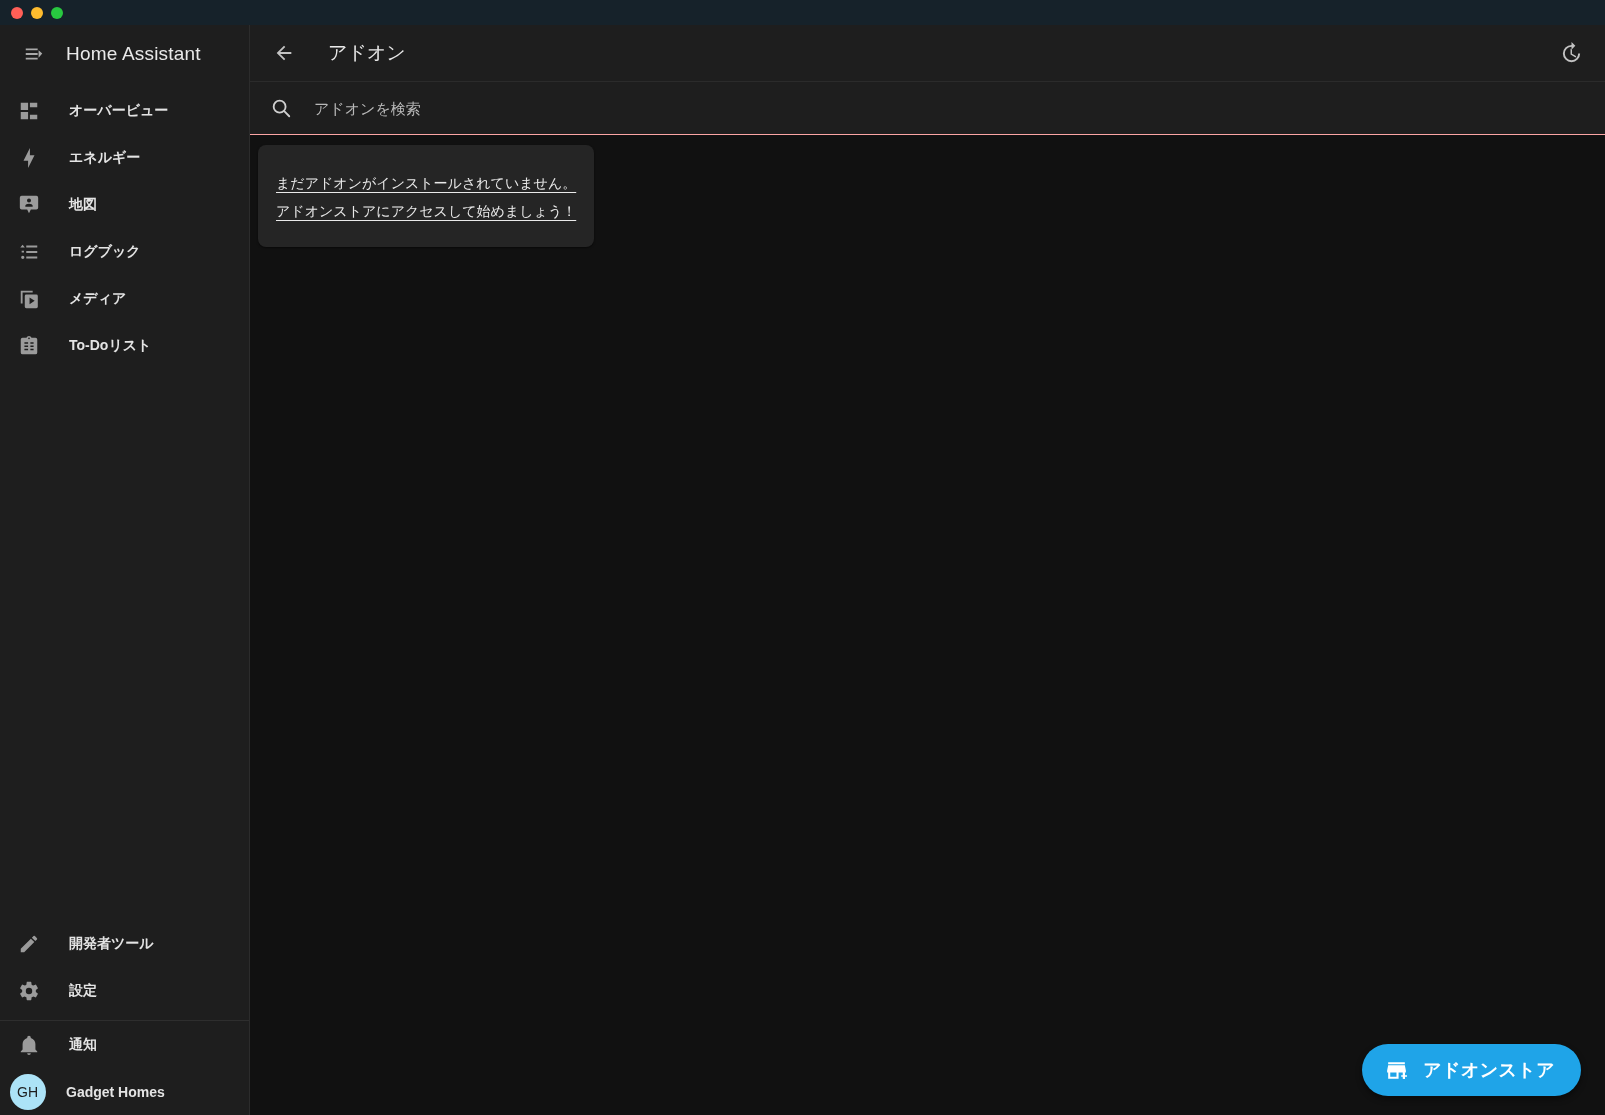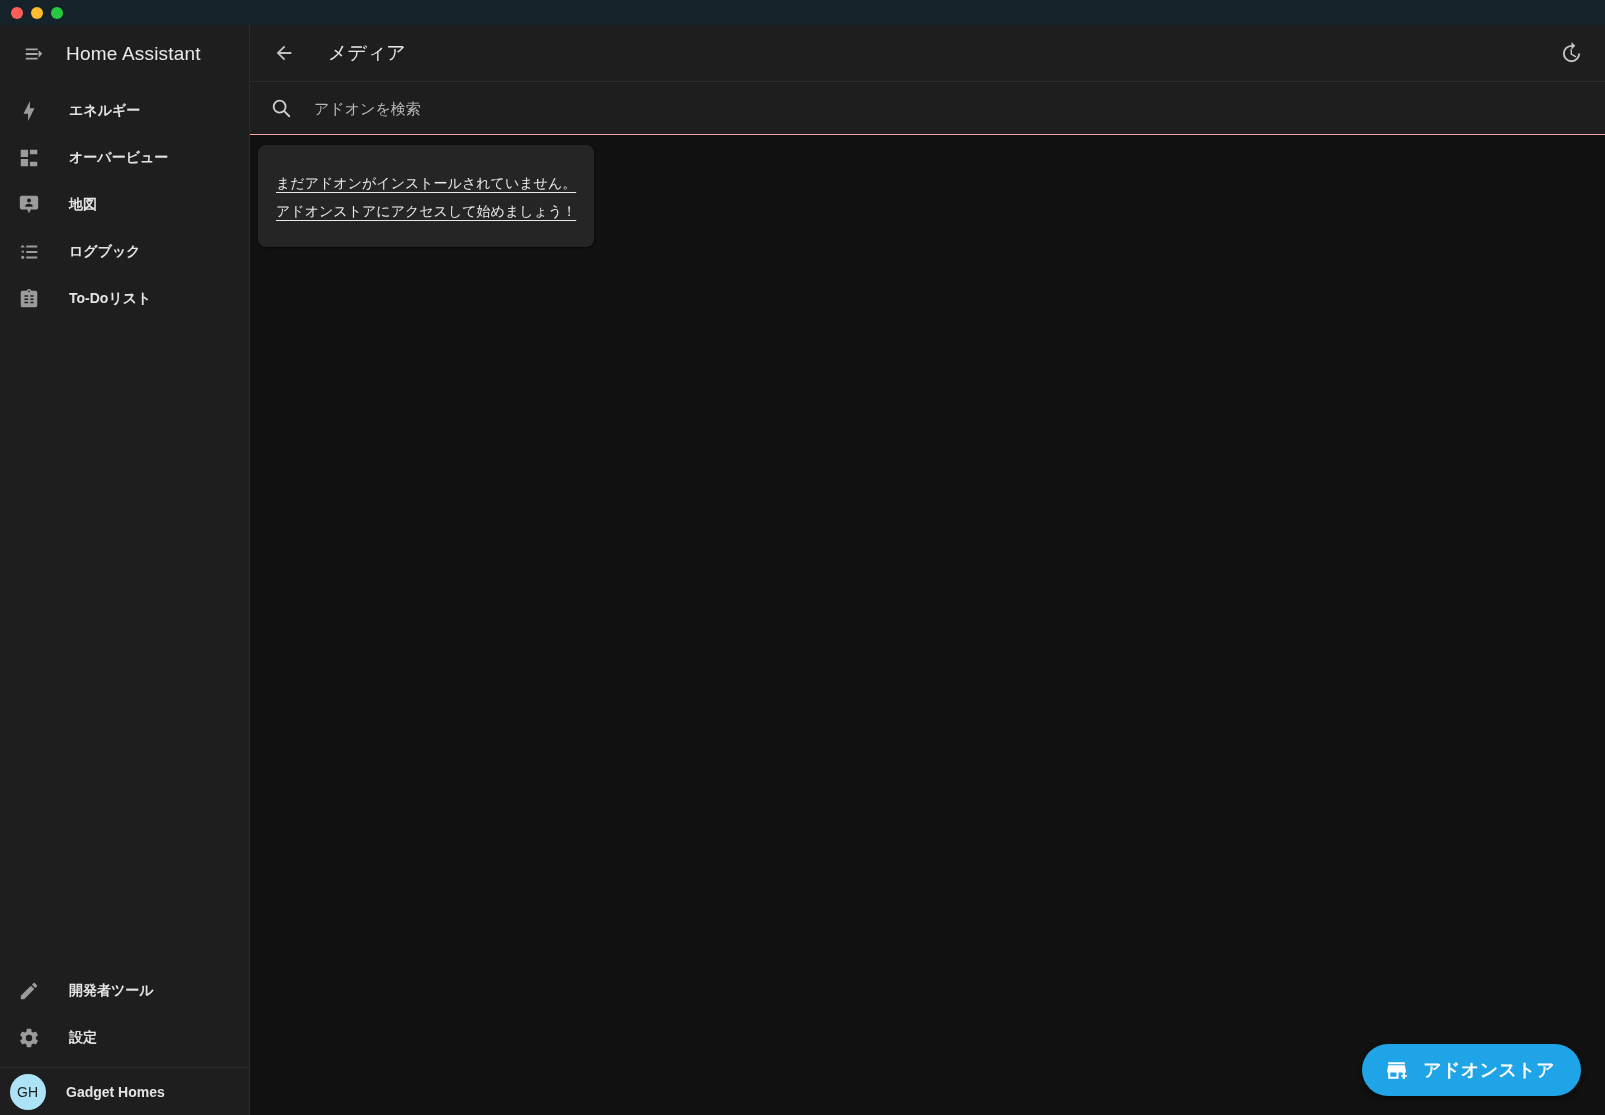--- a/index.html
+++ b/index.html
@@ -285,54 +285,62 @@
         </svg>
       </div>
       <div class="sb-title">Home Assistant</div>
     </div>
 
     <div class="sb-nav">
 
       <div class="sb-item">
         <span class="sb-icon">
           <svg width="22" height="22" viewBox="0 0 24 24" fill="currentColor">
+              <path d="M3 3h8v8H3V3m10 0h8v5h-8V3M3 13h8v8H3v-8m10 3h8v5h-8v-5z"></path>
+            </svg>
+        </span>
+        <span class="sb-label">オーバービュー</span>
+      </div>
+
+      <div class="sb-item">
+        <span class="sb-icon">
+          <svg width="22" height="22" viewBox="0 0 24 24" fill="currentColor">
               <path d="M11 15H6l7-14v8h5l-7 14v-8z"></path>
             </svg>
         </span>
         <span class="sb-label">エネルギー</span>
       </div>
 
       <div class="sb-item">
         <span class="sb-icon">
           <svg width="22" height="22" viewBox="0 0 24 24" fill="currentColor">
-              <path d="M3 3h8v8H3V3m10 0h8v5h-8V3M3 13h8v8H3v-8m10 3h8v5h-8v-5z"></path>
-            </svg>
-        </span>
-        <span class="sb-label">オーバービュー</span>
-      </div>
-
-      <div class="sb-item">
-        <span class="sb-icon">
-          <svg width="22" height="22" viewBox="0 0 24 24" fill="currentColor">
               <path d="M4 2h16a2 2 0 0 1 2 2v11a2 2 0 0 1-2 2h-6l-2 4-2-4H4a2 2 0 0 1-2-2V4a2 2 0 0 1 2-2m8 3a2.2 2.2 0 1 0 0 4.4A2.2 2.2 0 0 0 12 5m0 5.5c-2 0-4 1-4 2.2V14h8v-1.3c0-1.2-2-2.2-4-2.2z"></path>
             </svg>
         </span>
         <span class="sb-label">地図</span>
       </div>
 
       <div class="sb-item">
         <span class="sb-icon">
           <svg width="22" height="22" viewBox="0 0 24 24" fill="currentColor">
               <path d="M9 5h12v2H9V5m0 6h12v2H9v-2m0 6h12v2H9v-2M5 4l2.5 3h-5L5 4M4 10.5h2.5v2H4v-2m1.2 5.5a1.8 1.8 0 1 1 0 3.6 1.8 1.8 0 0 1 0-3.6z"></path>
             </svg>
         </span>
         <span class="sb-label">ログブック</span>
       </div>
 
 
+      <div class="sb-item">
+        <span class="sb-icon">
+          <svg width="22" height="22" viewBox="0 0 24 24" fill="currentColor">
+              <path d="M3 3h13v2H5v12H3V3m6 4h11a1.6 1.6 0 0 1 1.6 1.6v11.8A1.6 1.6 0 0 1 20 22H9a1.6 1.6 0 0 1-1.6-1.6V8.6A1.6 1.6 0 0 1 9 7m3.6 3.3v7.4l5.6-3.7-5.6-3.7z"></path>
+            </svg>
+        </span>
+        <span class="sb-label">メディア</span>
+      </div>
 
       <div class="sb-item">
         <span class="sb-icon">
           <svg width="22" height="22" viewBox="0 0 24 24" fill="currentColor">
               <path d="M19 3h-4.2a3 3 0 0 0-5.6 0H5a2 2 0 0 0-2 2v14a2 2 0 0 0 2 2h14a2 2 0 0 0 2-2V5a2 2 0 0 0-2-2m-7-.2a.9.9 0 1 1 0 1.8.9.9 0 0 1 0-1.8M7 8h4v1.6H7V8m0 3.4h4V13H7v-1.6M7 15h4v1.6H7V15m6.5-7h3.5v1.6h-3.5V8m0 3.4h3.5V13h-3.5v-1.6m0 3.6h3.5v1.6h-3.5V15z"></path>
             </svg>
         </span>
         <span class="sb-label">To-Doリスト</span>
       </div>
 
@@ -353,39 +361,47 @@
               <path d="M12 15.5A3.5 3.5 0 0 1 8.5 12 3.5 3.5 0 0 1 12 8.5a3.5 3.5 0 0 1 3.5 3.5 3.5 3.5 0 0 1-3.5 3.5m7.43-2.53c.04-.32.07-.64.07-.97s-.03-.66-.07-1l2.11-1.63c.19-.15.24-.42.12-.64l-2-3.46c-.12-.22-.39-.31-.61-.22l-2.49 1c-.52-.39-1.06-.73-1.69-.98l-.37-2.65A.506.506 0 0 0 14 2h-4c-.25 0-.46.18-.5.42l-.37 2.65c-.63.25-1.17.59-1.69.98l-2.49-1c-.22-.09-.49 0-.61.22l-2 3.46c-.13.22-.07.49.12.64L4.57 11c-.04.34-.07.67-.07 1s.03.65.07.97l-2.11 1.66c-.19.15-.25.42-.12.64l2 3.46c.12.22.39.3.61.22l2.49-1.01c.52.4 1.06.74 1.69.99l.37 2.65c.04.24.25.42.5.42h4c.25 0 .46-.18.5-.42l.37-2.65c.63-.26 1.17-.59 1.69-.99l2.49 1.01c.22.08.49 0 .61-.22l2-3.46c.12-.22.07-.49-.12-.64l-2.11-1.66z"></path>
             </svg>
         </span>
         <span class="sb-label">設定</span>
       </div>
     </div>
 
     <div class="sb-divider"></div>
 
     <div class="sb-footer">
+      <div class="sb-item">
+        <span class="sb-icon">
+          <svg width="22" height="22" viewBox="0 0 24 24" fill="currentColor">
+              <path d="M21 19v1H3v-1l2-2v-6c0-3.1 2.03-5.83 5-6.71V4a2 2 0 0 1 4 0v.29c2.97.88 5 3.61 5 6.71v6l2 2m-7 2a2 2 0 0 1-4 0h4z"></path>
+            </svg>
+        </span>
+        <span class="sb-label">通知</span>
+      </div>
       <div class="sb-item profile">
         <span class="sb-icon">
           <span class="avatar">GH</span>
         </span>
         <span class="sb-label">Gadget Homes</span>
       </div>
     </div>
 
   </div>
 
   <div class="main">
 
     <div class="toolbar">
       <div class="icon-btn">
         <svg width="22" height="22" viewBox="0 0 24 24" fill="currentColor">
             <path d="M20 11H7.83l5.59-5.59L12 4l-8 8 8 8 1.41-1.41L7.83 13H20v-2z"></path>
           </svg>
       </div>
-      <div class="toolbar-title">メディア</div>
+      <div class="toolbar-title">アドオン</div>
       <div class="toolbar-spacer"></div>
       <div class="icon-btn">
         <svg width="23" height="23" viewBox="0 0 24 24" fill="currentColor">
             <path d="M12 3a9 9 0 1 0 9 9h-2a7 7 0 1 1-7-7v3l4-4-4-4v3m.5 4v5.25l4.5 2.67-.75 1.23L11 13V7h1.5z"></path>
           </svg>
       </div>
     </div>
 
     <div class="searchbar">
       <span class="search-icon">

